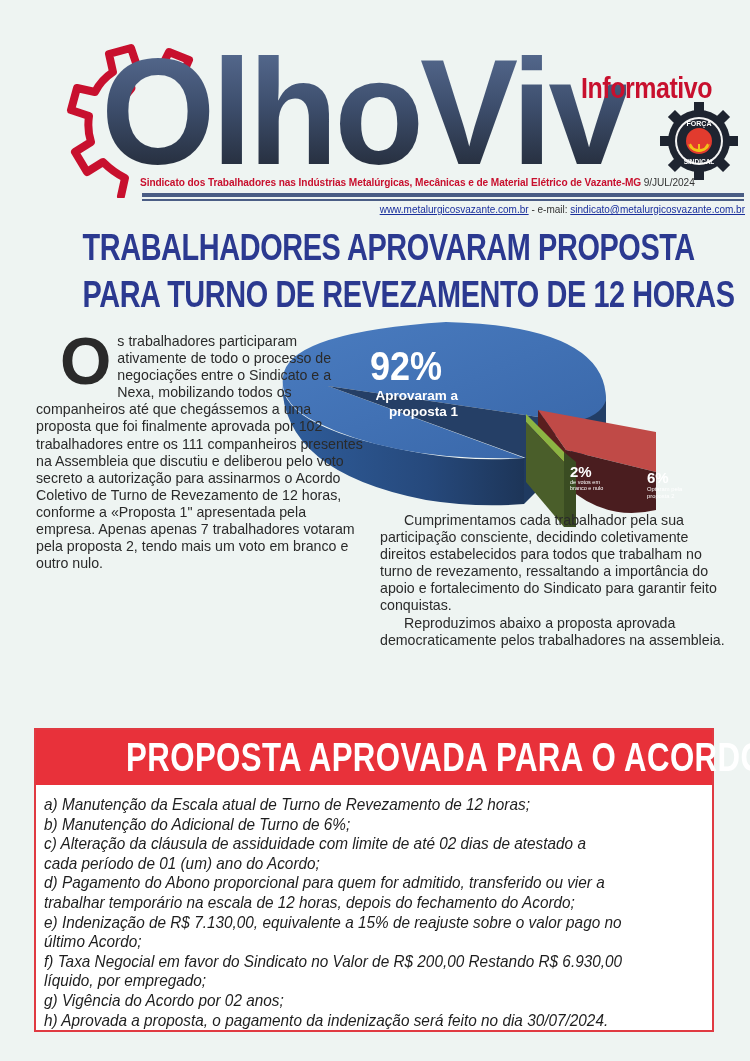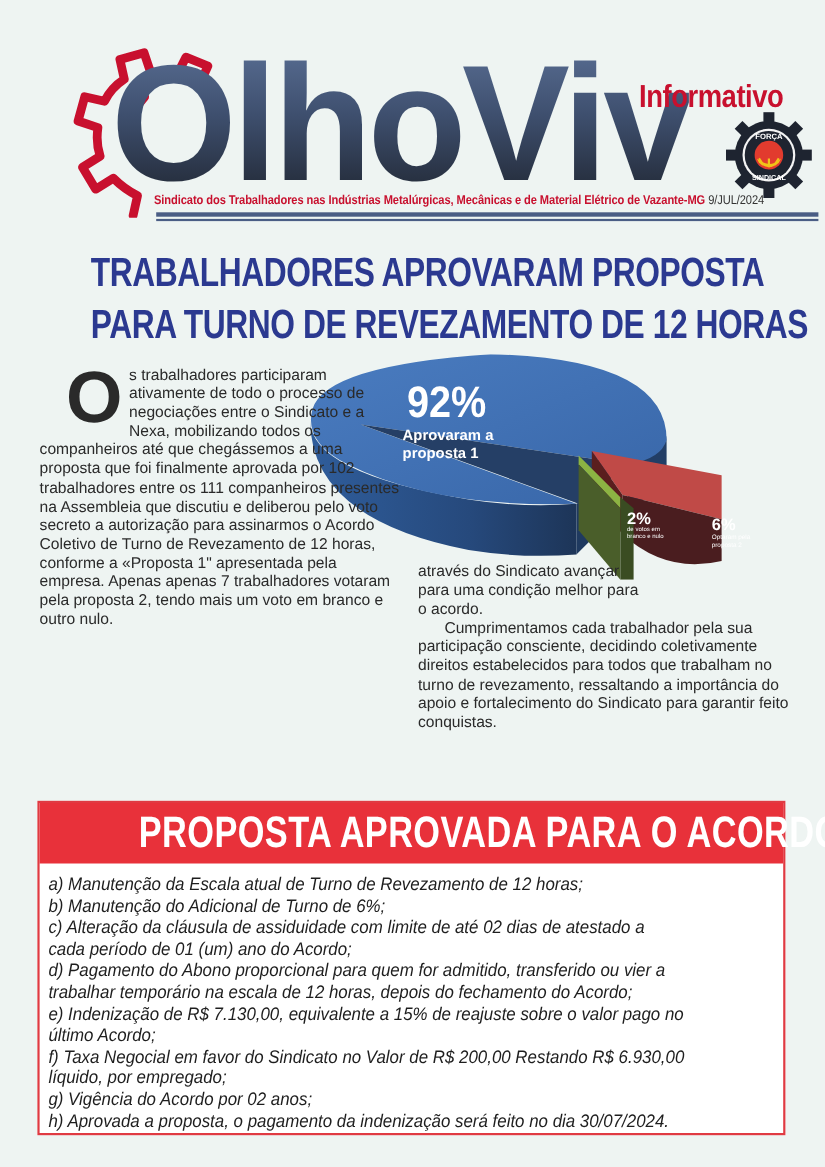--- a/index.html
+++ b/index.html
@@ -36,21 +36,21 @@
   .dropcap { float: left; font-size: 66px; line-height: 52px; font-weight: 900; color: #2a2a2a;
     margin: 2px 6px 0 24px; }
   .indent { text-indent: 24px; }
   .col-right { left: 380px; top: 512px; width: 345px; }
   .col-right .narrow { width: 210px; }
 
   
   .pie { position: absolute; left: 276px; top: 322px; width: 470px; height: 205px; }
   .pie-label { position: absolute; color: #fff; font-weight: 700; }
   .pl-92 { left: 370px; top: 344px; font-size: 40px; line-height: 44px; transform: scaleX(0.9); transform-origin: left top; }
-  .pl-92-sub { left: 366px; top: 388px; font-size: 13.5px; line-height: 15.5px; text-align: left; width: 92px; }
+  .pl-92-sub { left: 366px; top: 388px; font-size: 13.5px; line-height: 15.5px; text-align: right; width: 92px; }
   .pl-2 { left: 570px; top: 464px; font-size: 15px; line-height: 15px; }
   .pl-2-sub { left: 570px; top: 479px; font-size: 5.5px; line-height: 6.2px; font-weight: 400; width: 40px; }
   .pl-6 { left: 647px; top: 470px; font-size: 15px; line-height: 15px; }
   .pl-6-sub { left: 647px; top: 486px; font-size: 5.8px; line-height: 6.5px; font-weight: 400; width: 50px; }
 
   
   .prop { position: absolute; left: 34px; top: 728px; width: 680px; height: 304px;
     border: 2px solid #e03a42; background: #fff; }
   .prop-head { height: 55px; background: #e8313a; color: #fff; font-weight: 900; font-size: 40px;
     line-height: 55px; text-align: center; white-space: nowrap; }
@@ -95,20 +95,25 @@
     <text x="41" y="64" fill="#fff" font-size="6.5" font-weight="700" text-anchor="middle" font-family="Liberation Sans, sans-serif">SINDICAL</text>
   </svg>
 
   <div class="subtitle">
     <span>Sindicato dos Trabalhadores nas Indústrias Metalúrgicas, Mecânicas e de Material Elétrico de Vazante-MG</span>
     <span class="date">9/JUL/2024</span>
   </div>
   <div class="rule1"></div>
   <div class="rule2"></div>
 
+  <div class="contact">
+    <a>www.metalurgicosvazante.com.br</a><span> - </span>
+    <span>e-mail:</span>
+    <a>sindicato@metalurgicosvazante.com.br</a>
+  </div>
 </header>
 
 <h1 class="headline">
   <div>TRABALHADORES APROVARAM PROPOSTA</div>
   <div>PARA TURNO DE REVEZAMENTO DE 12 HORAS</div>
 </h1>
 
 <svg class="pie" viewBox="0 0 470 205">
   <defs>
     <linearGradient id="bluetop" x1="0" y1="0" x2="1" y2="1">
@@ -145,22 +150,22 @@
 <div class="pie-label pl-6">6%</div>
 <div class="pie-label pl-6-sub">Optaram pela proposta 2</div>
 
 <section class="col col-left">
   <p>
     <span class="dropcap">O</span><span>s trabalhadores participaram ativamente de todo o processo de negociações entre o Sindicato e a Nexa, mobilizando todos os companheiros até que chegássemos a uma proposta que foi finalmente aprovada por 102 trabalhadores entre os 111 companheiros presentes na Assembleia que discutiu e deliberou pelo voto secreto a autorização para assinarmos o Acordo Coletivo de Turno de Revezamento de 12 horas, conforme a «Proposta 1" apresentada pela empresa. Apenas apenas 7 trabalhadores votaram pela proposta 2, tendo mais um voto em branco e outro nulo.</span>
   </p>
 </section>
 
 <section class="col col-right">
-  <p class="narrow">através do Sindicato avançar para uma condição melhor para o acordo.</p>
   <p class="indent">Cumprimentamos cada trabalhador pela sua participação consciente, decidindo coletivamente direitos estabelecidos para todos que trabalham no turno de revezamento, ressaltando a importância do apoio e fortalecimento do Sindicato para garantir feito conquistas.</p>
+  <p class="indent">Reproduzimos abaixo a proposta aprovada democraticamente pelos trabalhadores na assembleia.</p>
 </section>
 
 <section class="prop">
   <div class="prop-head">
     <span>PROPOSTA APROVADA PARA O ACORDO</span>
   </div>
   <div class="prop-list">
     <div>a) Manutenção da Escala atual de Turno de Revezamento de 12 horas;</div>
     <div>b) Manutenção do Adicional de Turno de 6%;</div>
     <div>c) Alteração da cláusula de assiduidade com limite de até 02 dias de atestado a</div>

